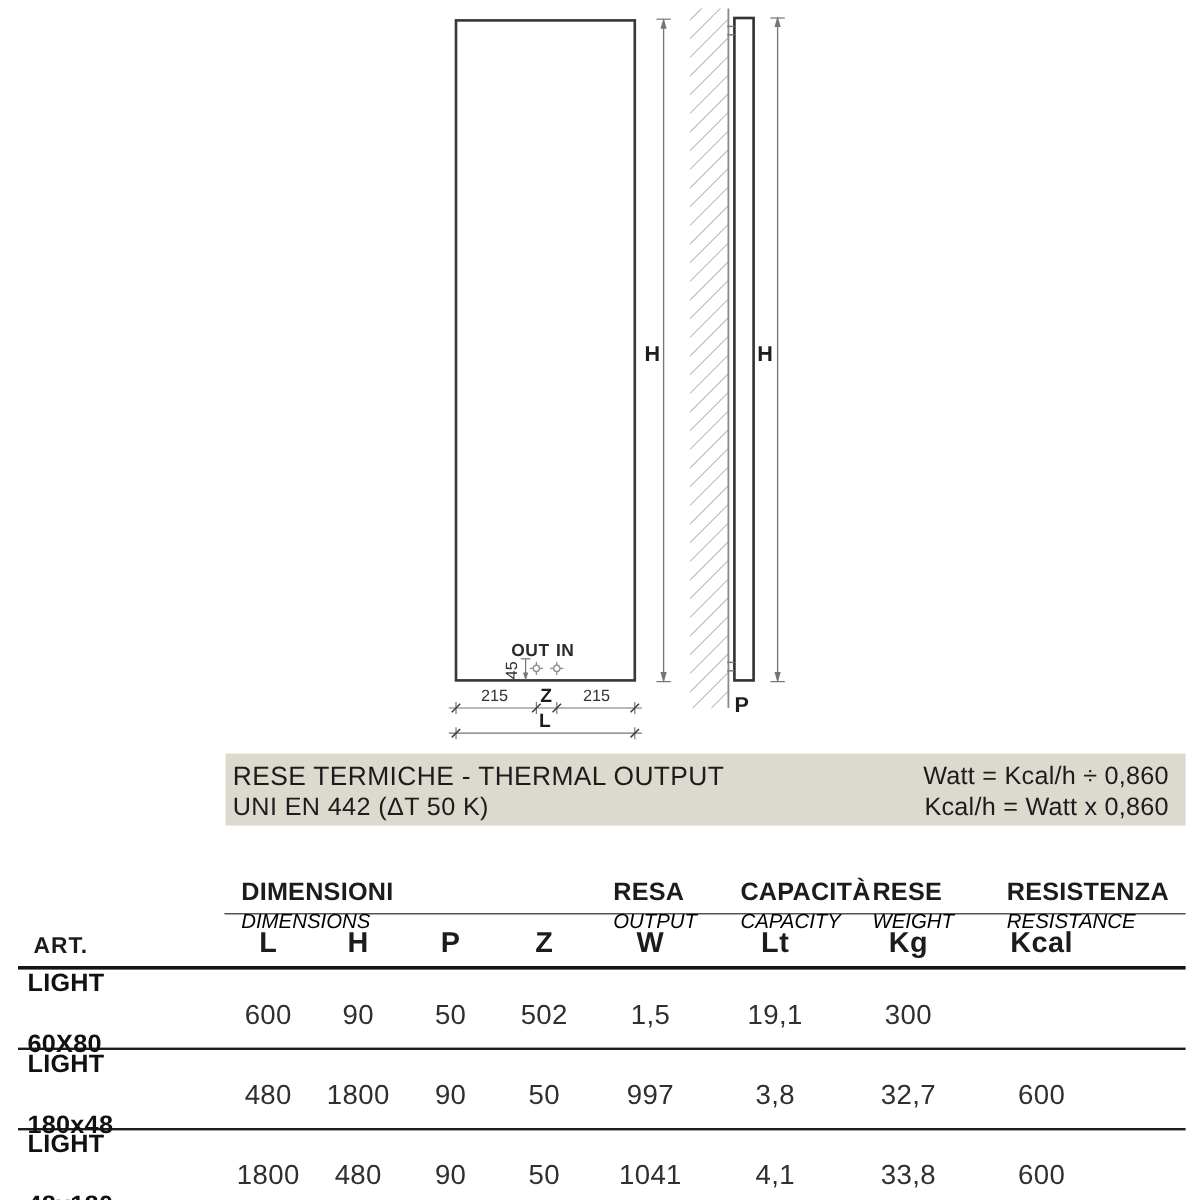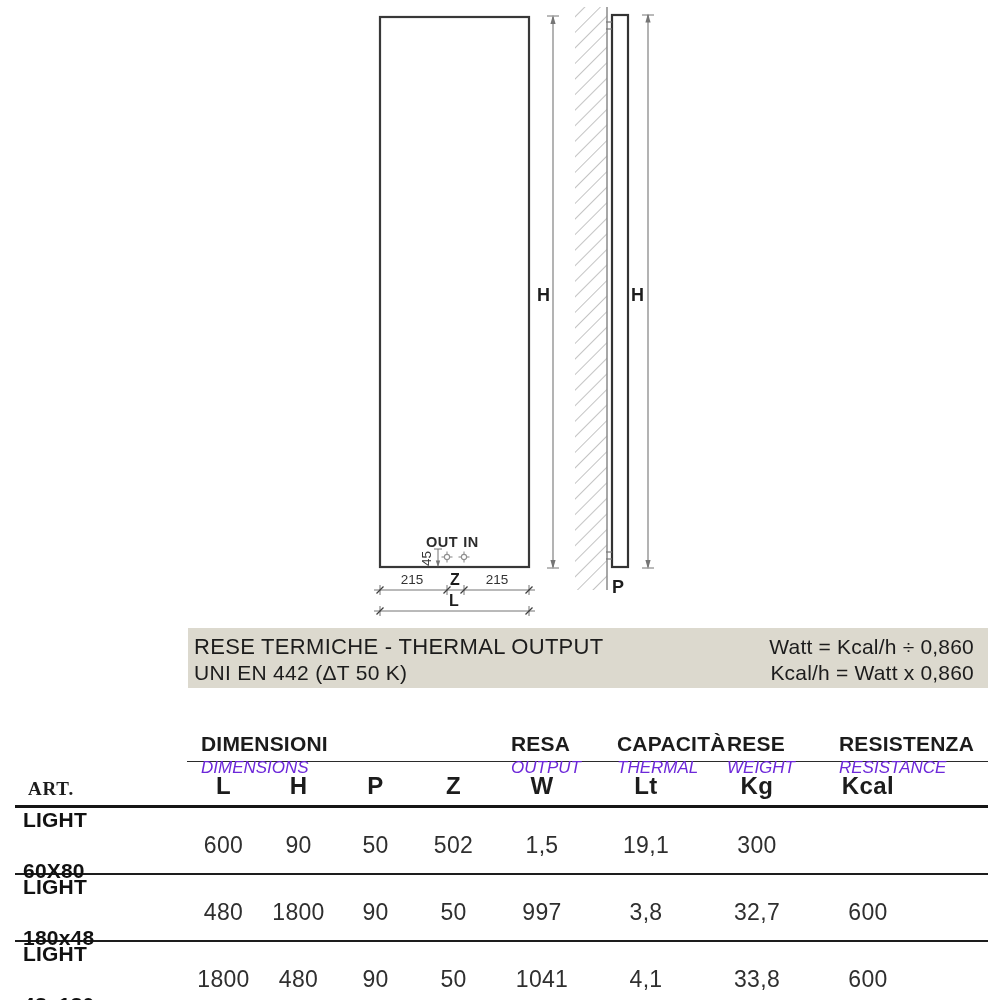--- a/index.html
+++ b/index.html
@@ -26,27 +26,27 @@
   .spec-table{position:absolute;left:15px;top:700px;width:973px;}
   .grid-cols{display:grid;grid-template-columns:172px 73px 77px 77px 79px 98px 110px 112px 110px 1fr;}
   .cell{display:flex;align-items:flex-end;justify-content:center;}
 
   .group-row{display:flex;height:62px;}
   .art-spacer{width:172px;}
   .group-wrap{flex:1;border-bottom:1.5px solid #2b2b2b;
               display:grid;grid-template-columns:306px 98px 110px 112px 1fr;}
   .gcell{display:flex;flex-direction:column;justify-content:flex-end;padding-bottom:7px;}
   .g-it{font-size:21px;font-weight:700;letter-spacing:.2px;}
-  .g-en{font-size:17px;font-style:italic;font-weight:400;margin-top:2px;color:#6d28d9;}
+  .g-en{font-size:17px;font-style:italic;font-weight:400;margin-top:2px;color:#000000;}
   .g-dims{padding-left:14px;} .g-resa{padding-left:18px;}
   .g-cap{padding-left:26px;} .g-peso{padding-left:26px;} .g-res{padding-left:26px;margin-top:32px;}
 
   .unit-row{height:43px;border-bottom:3px solid #161616;}
   .unit-row .cell{padding-bottom:5px;font-size:24px;font-weight:700;letter-spacing:.4px;}
-  .unit-row .art{justify-content:flex-start;padding-left:13px;font-size:19px;letter-spacing:.8px;font-family:Liberation Serif, serif;}
+  .unit-row .art{justify-content:flex-start;padding-left:13px;font-size:19px;letter-spacing:.8px;}
 
   .data-row{height:65px;border-bottom:2px solid #1d1d1d;}
   .data-row.last{border-bottom:none;}
   .data-row .cell{align-items:center;font-size:23px;font-weight:400;color:#2f2f2f;letter-spacing:.3px;}
   .data-row .art-name{flex-direction:column;align-items:flex-start;justify-content:center;
                       padding-left:8px;color:#111;gap:28px;}
   .name-line{font-size:21px;font-weight:700;line-height:23px;letter-spacing:.2px;}
 </style>
 </head>
 <body>
@@ -168,21 +168,21 @@
       <div class="gcell g-dims">
         <div class="g-it">DIMENSIONI</div>
         <div class="g-en">DIMENSIONS</div>
       </div>
       <div class="gcell g-resa">
         <div class="g-it">RESA</div>
         <div class="g-en">OUTPUT</div>
       </div>
       <div class="gcell g-cap">
         <div class="g-it">CAPACITÀ</div>
-        <div class="g-en">THERMAL</div>
+        <div class="g-en">CAPACITY</div>
       </div>
       <div class="gcell g-peso">
         <div class="g-it">RESE</div>
         <div class="g-en">WEIGHT</div>
       </div>
       <div class="gcell g-res">
         <div class="g-it">RESISTENZA</div>
         <div class="g-en">RESISTANCE</div>
       </div>
     </div>

